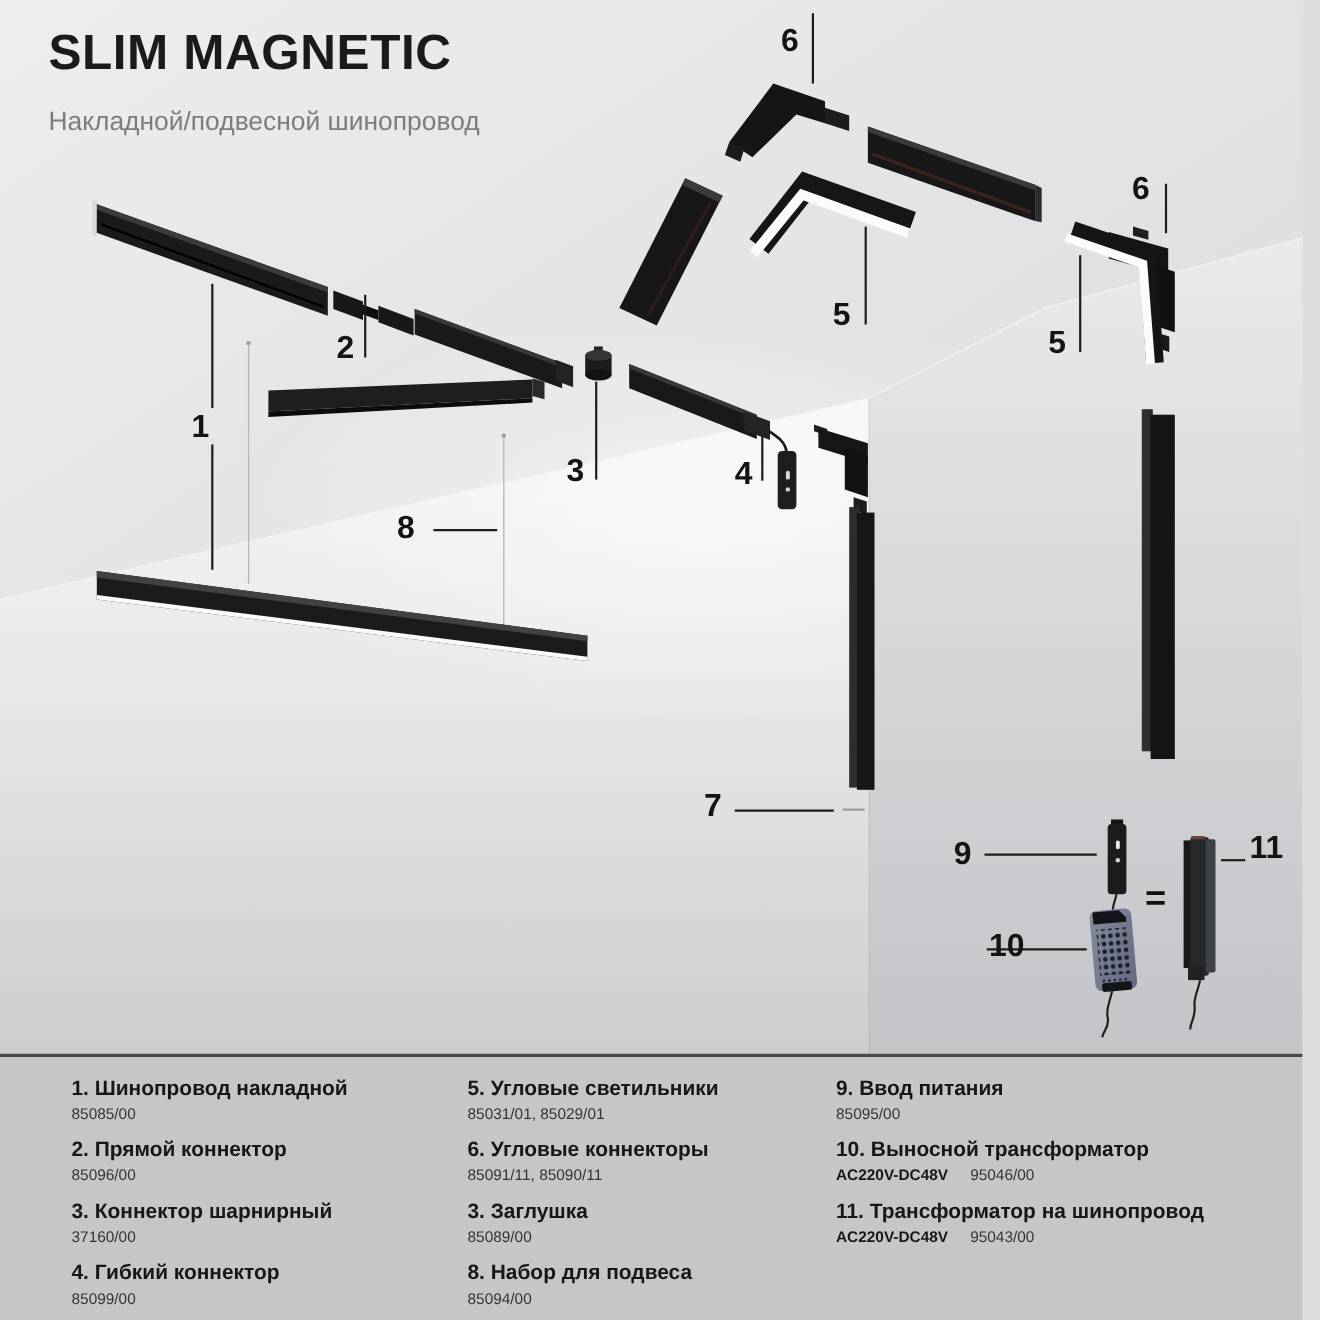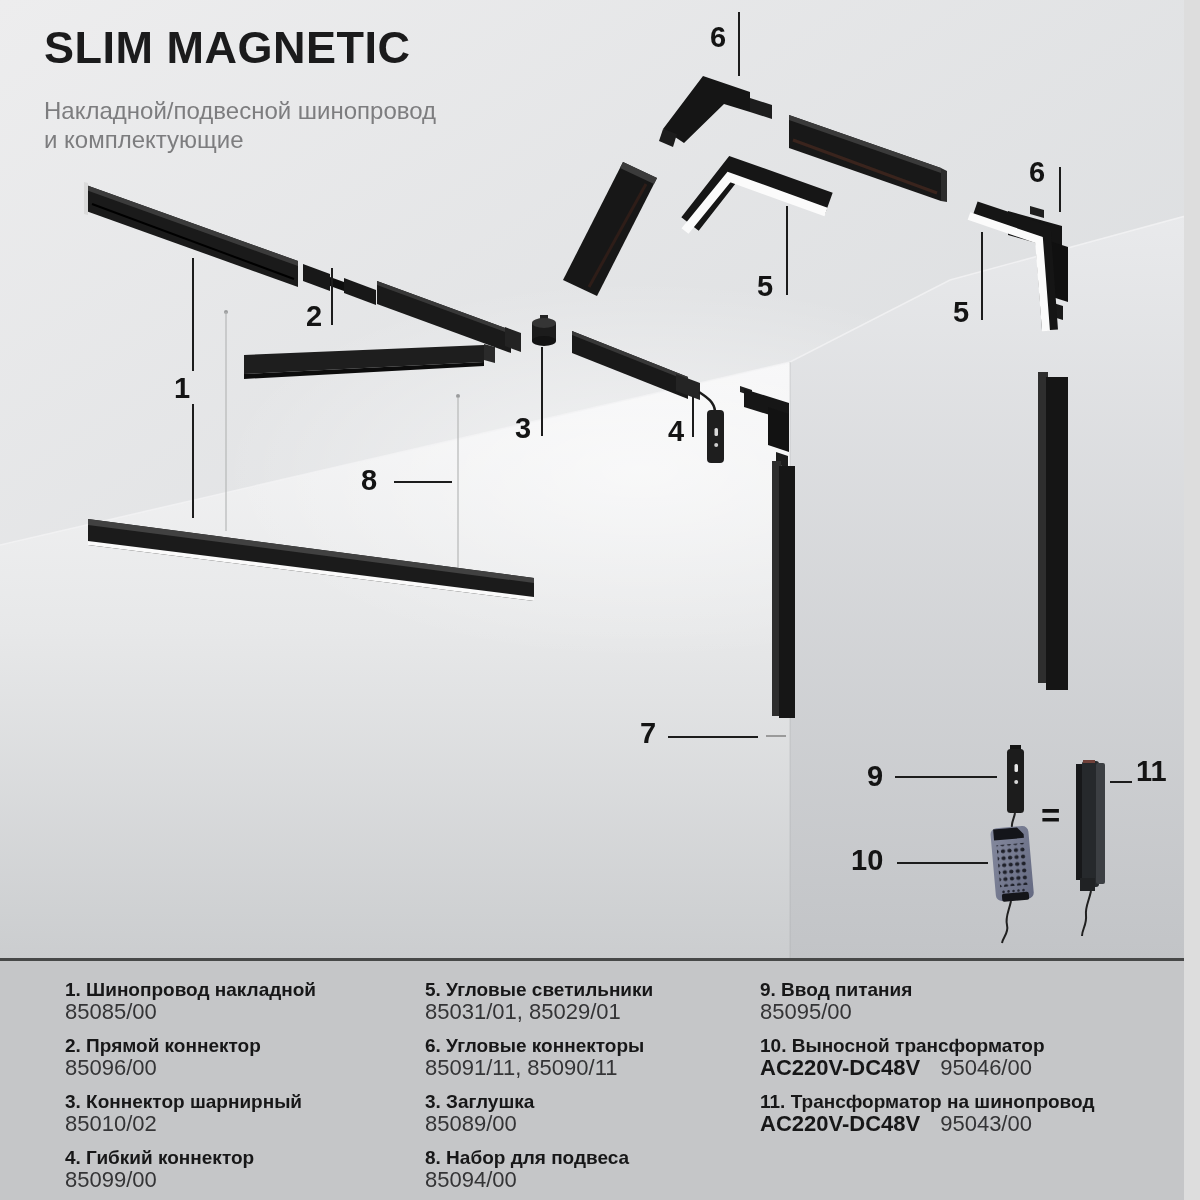--- a/index.html
+++ b/index.html
@@ -13,21 +13,21 @@
   .hdr .sub{margin-top:22px;font-size:24px;line-height:29px;color:#7d7d7f;}
   .co{position:absolute;font-size:29px;font-weight:800;color:#141414;line-height:1;}
   .eq{position:absolute;font-size:33px;font-weight:800;color:#111;line-height:1;}
   
   #sep{position:absolute;left:0;top:958px;width:1200px;height:3px;background:#474848;}
   #legend{position:absolute;left:0;top:961px;width:1200px;height:239px;background:#c5c6c8;padding-left:42px;}
   #legend .col{position:absolute;top:17px;}
   #legend .col1{left:65px;} #legend .col2{left:425px;} #legend .col3{left:760px;}
   .li{margin-bottom:11px;}
   .li .t{font-size:19px;font-weight:800;color:#171718;line-height:23px;}
-  .li .c{font-size:22px;color:#343436;line-height:22px;}
+  .li .c{font-size:14px;color:#343436;line-height:22px;}
   .li .c .cb{font-weight:800;color:#171718;}
   .li .c .cb:not(:empty){margin-right:20px;}
 </style>
 </head>
 <body>
 
 <div id="page">
 
   <div id="scene">
     <svg width="1200" height="959" viewBox="0 0 1200 959">
@@ -226,55 +226,54 @@
         <line x1="895" y1="777" x2="997" y2="777"></line>
         <line x1="897" y1="863" x2="988" y2="863"></line>
         <line x1="1110" y1="782" x2="1132" y2="782"></line>
       </g>
     </svg>
 
     <div class="hdr">
       <div class="title">SLIM MAGNETIC</div>
       <div class="sub">
         <div>Накладной/подвесной шинопровод</div>
-        <div>и комплектующие</div>
       </div>
     </div>
 
     <div class="co" style="left:174px;top:374px">1</div>
     <div class="co" style="left:306px;top:302px">2</div>
     <div class="co" style="left:515px;top:414px">3</div>
     <div class="co" style="left:668px;top:417px">4</div>
     <div class="co" style="left:757px;top:272px">5</div>
     <div class="co" style="left:710px;top:23px">6</div>
     <div class="co" style="left:953px;top:298px">5</div>
     <div class="co" style="left:1029px;top:158px">6</div>
     <div class="co" style="left:640px;top:719px">7</div>
     <div class="co" style="left:361px;top:466px">8</div>
     <div class="co" style="left:867px;top:762px">9</div>
-    <div class="co" style="left:851px;top:846px">10</div>
+    <div class="co" style="left:899px;top:846px">10</div>
     <div class="co" style="left:1136px;top:757px">11</div>
     <div class="eq" style="left:1041px;top:799px">=</div>
   </div>
 
   <div id="sep"></div>
 
   <div id="legend">
     <div class="col col1">
       <div class="li">
         <div class="t">1. Шинопровод накладной</div>
         <div class="c"><span class="cb"></span><span>85085/00</span></div>
       </div>
       <div class="li">
         <div class="t">2. Прямой коннектор</div>
         <div class="c"><span class="cb"></span><span>85096/00</span></div>
       </div>
       <div class="li">
         <div class="t">3. Коннектор шарнирный</div>
-        <div class="c"><span class="cb"></span><span>85010/02</span></div>
+        <div class="c"><span class="cb"></span><span>37160/00</span></div>
       </div>
       <div class="li">
         <div class="t">4. Гибкий коннектор</div>
         <div class="c"><span class="cb"></span><span>85099/00</span></div>
       </div>
     </div>
     <div class="col col2">
       <div class="li">
         <div class="t">5. Угловые светильники</div>
         <div class="c"><span class="cb"></span><span>85031/01, 85029/01</span></div>

